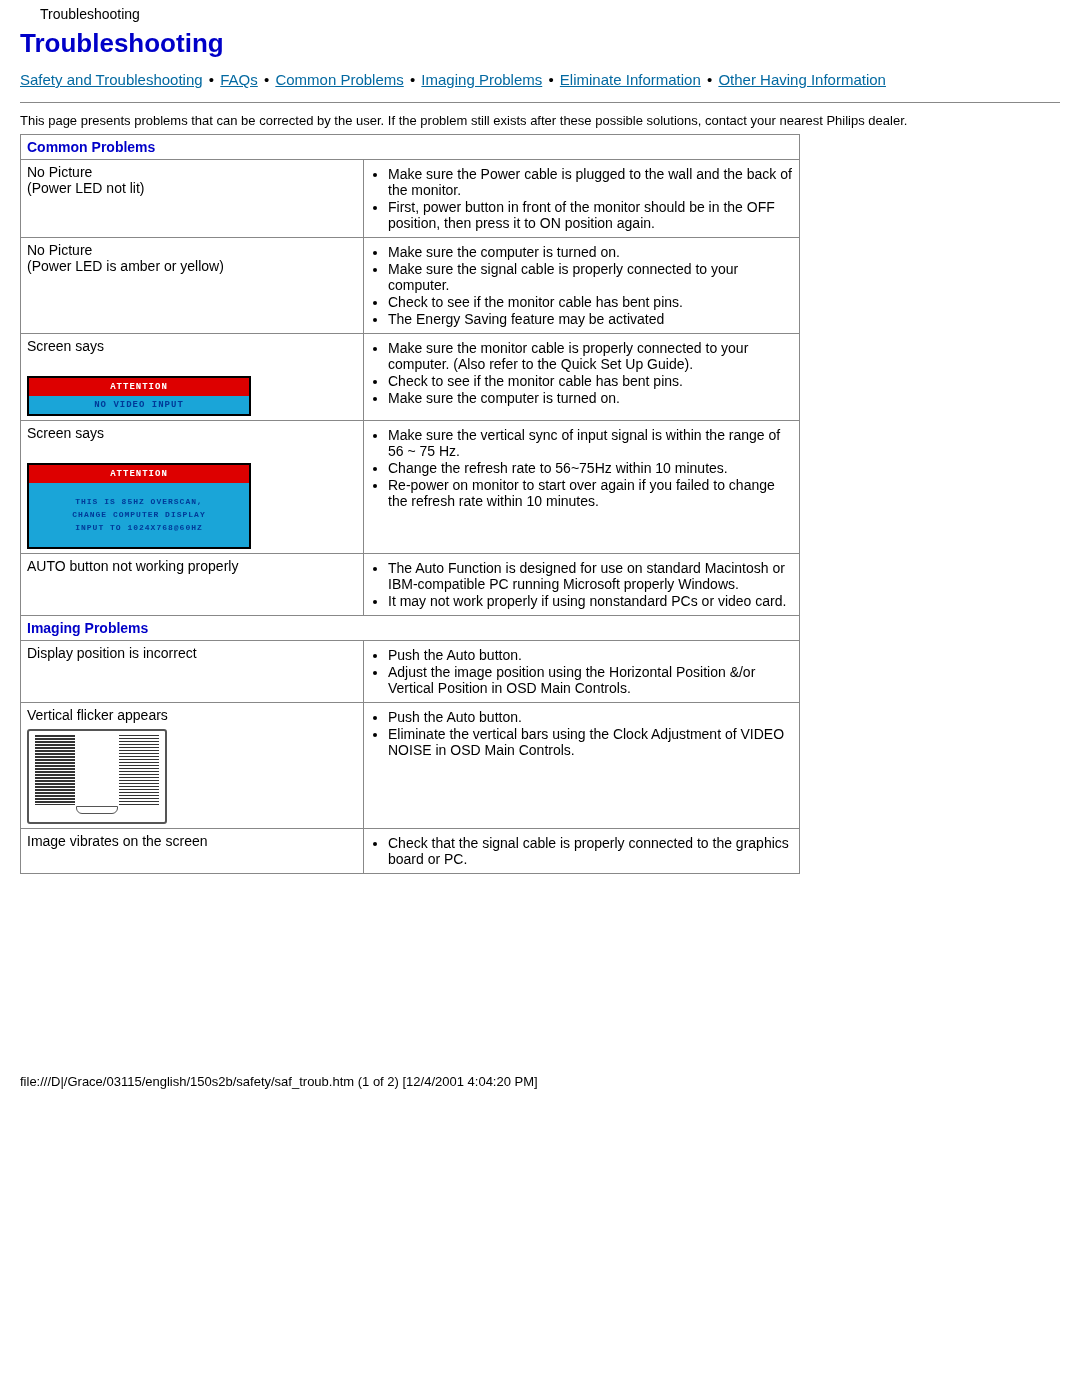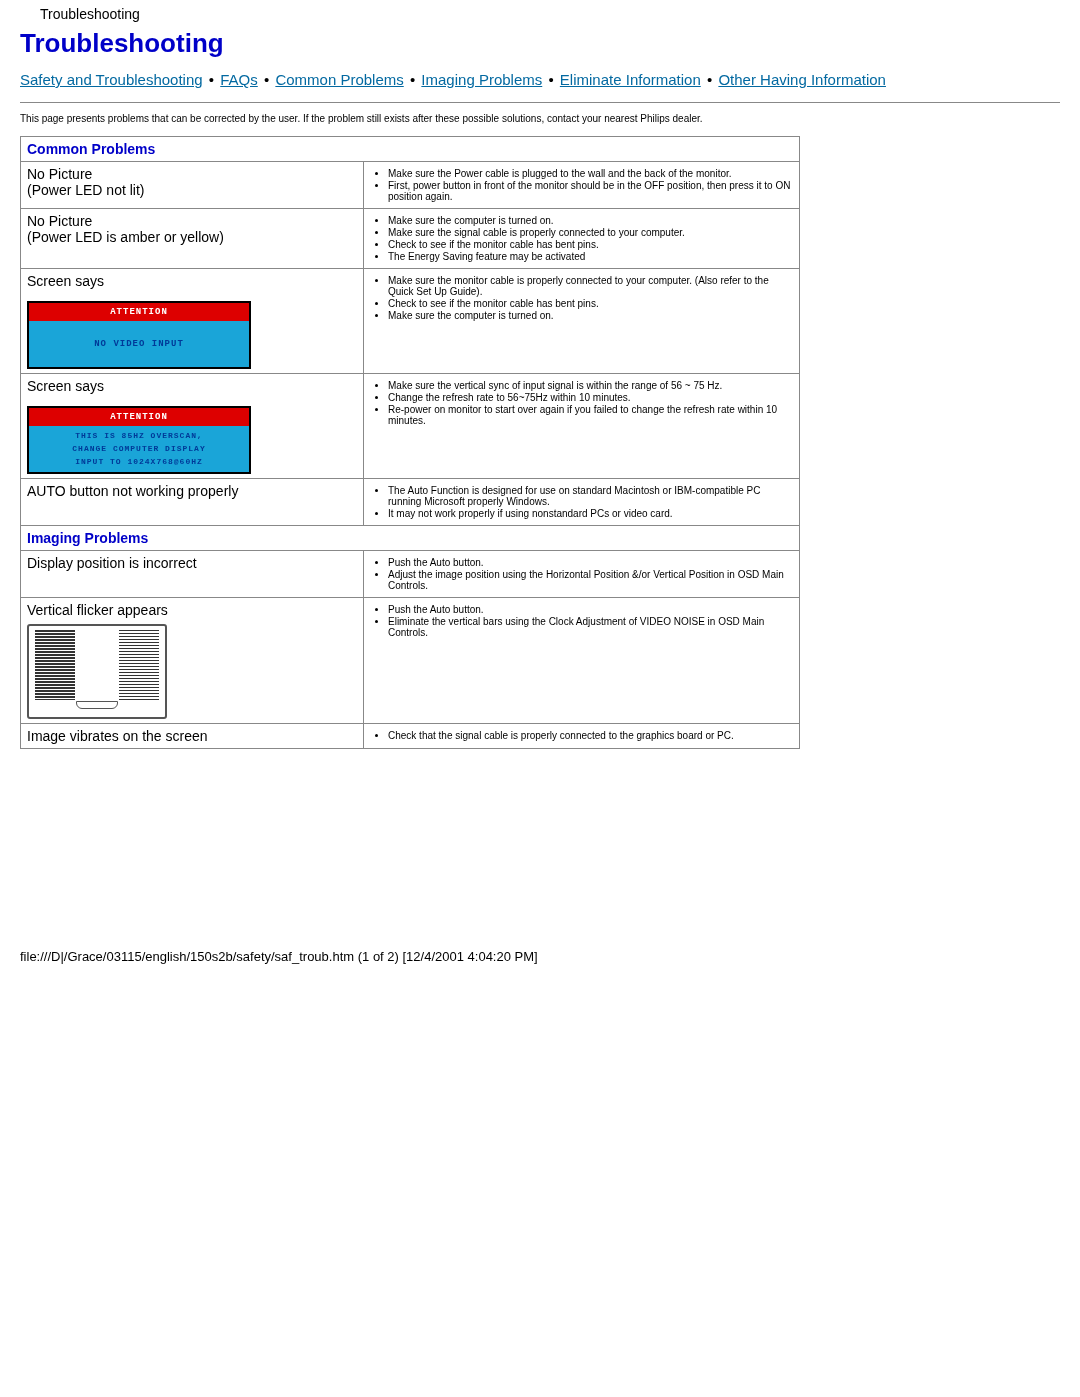--- a/index.html
+++ b/index.html
@@ -30,22 +30,22 @@
   .nav-sep {
     color: #000;
     padding: 0 2px;
   }
   hr {
     border: none;
     border-top: 1px solid #888;
     margin: 8px 0;
   }
   .intro {
-    font-size: 10px;
-    margin: 10px 0 12px 0;
+    font-size: 13px;
+    margin: 10px 0 6px 0;
   }
   table.main {
     border-collapse: collapse;
     width: 780px;
     margin-bottom: 200px;
   }
   table.main td {
     border: 1px solid #888;
     vertical-align: top;
     padding: 4px 6px;
@@ -62,45 +62,45 @@
   .subhead {
     color: #0000c8;
     font-size: 15px;
   }
   ul {
     margin: 2px 0 2px 18px;
     padding: 0;
   }
   li {
     margin: 1px 0;
-    font-size: 10px;
+    font-size: 14px;
   }
   .osd {
     width: 220px;
     border: 2px solid #000;
-    margin-top: 12px;
+    margin-top: 22px;
     font-family: "Courier New", monospace;
     font-size: 9px;
     font-weight: bold;
     letter-spacing: 1px;
     text-align: center;
   }
   .osd .attn {
     background: #d00;
     color: #fff;
     padding: 4px 0;
   }
   .osd .body {
     background: #1aa5d8;
     color: #003a99;
-    padding: 18px 6px;
+    padding: 4px 6px;
   }
   .osd .body.small {
     font-size: 8px;
-    padding: 4px 4px;
+    padding: 13px 4px;
     line-height: 1.6;
   }
   .flicker {
     width: 140px;
     height: 95px;
     border: 2px solid #555;
     border-radius: 3px;
     margin-top: 6px;
     background: #fff;
     padding: 4px 6px;

